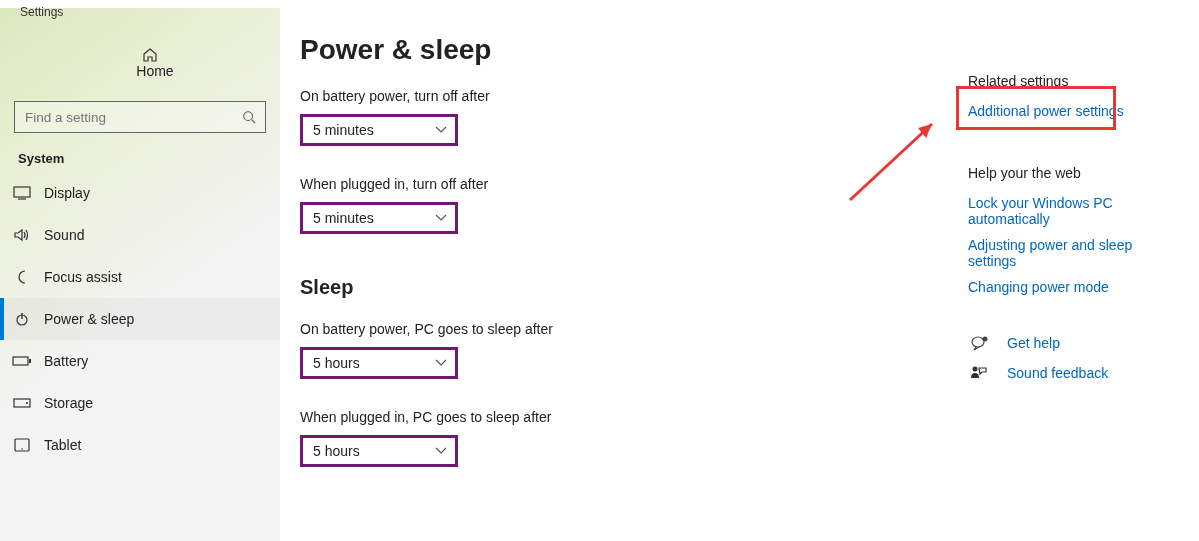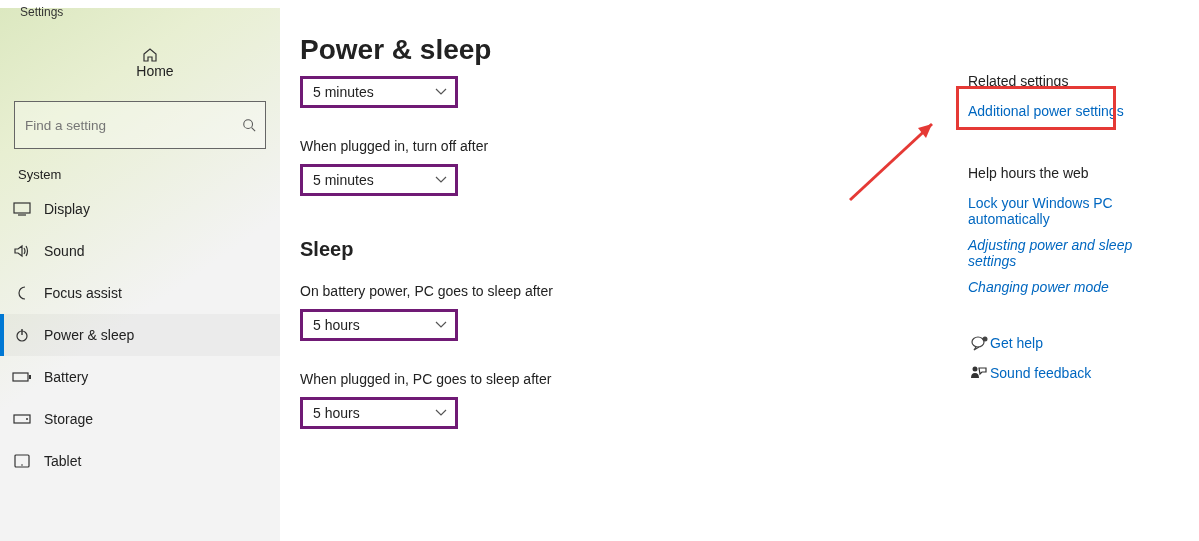--- a/index.html
+++ b/index.html
@@ -4,48 +4,48 @@
 <style>
   * { box-sizing: border-box; font-family: "Segoe UI", Arial, sans-serif; }
   body { margin:0; width:1199px; height:541px; background:#fff; overflow:hidden; position:relative; }
   .sidebar { position:absolute; left:0; top:8px; width:280px; height:541px;
     background: linear-gradient(145deg, #dce8c0 0%, #e8efd2 20%, #f3f3f3 55%, #f3f3f3 100%);
   }
   .sidebar .top-title { font-size:12px; color:#333; padding:0 0 0 20px; margin-top:-3px; }
   .home-row { display:flex; align-items:center; padding:6px 0 6px 20px; margin-top:22px; cursor:pointer;flex-direction:column; }
   .home-row .icon { width:18px; display:flex; justify-content:center; }
   .home-row .label { font-size:14px; color:#222; margin-left:10px; }
-  .search-box { margin:16px 14px 0 14px; height:48px; border:1px solid #666; background:rgba(255,255,255,0.3);
+  .search-box { margin:16px 14px 0 14px; height:32px; border:1px solid #666; background:rgba(255,255,255,0.3);
     display:flex; align-items:center; padding:14px 8px; }
   .search-box input { flex:1; border:none; background:transparent; outline:none; font-size:13.5px; color:#555; }
   .search-box .icon { width:16px; display:flex; justify-content:center; }
-  .category { font-size:13px; font-weight:400; color:#222; padding:18px 8px 6px 18px; }
+  .category { font-size:13px; font-weight:700; color:#222; padding:18px 8px 6px 18px; }
   .nav-item { display:flex; align-items:center; height:42px; padding-left:12px; cursor:pointer; position:relative; }
   .nav-item .icon { width:20px; display:flex; justify-content:center; }
   .nav-item .label { font-size:14px; color:#222; margin-left:12px; }
   .nav-item.selected::before { content:""; position:absolute; left:0; top:0; bottom:0; width:4px; background:#0078d4; }
   .nav-item.selected { background:rgba(0,0,0,0.03); }
   svg { display:block; }
 
   .main { position:absolute; left:300px; top:34px; right:0; }
   .page-title { font-size:28px; font-weight:600; color:#222; }
   .section-title { font-size:20px; font-weight:600; color:#222; margin-top:26px; }
   .field-label { font-size:14px; color:#222; margin-top:22px; }
   .select { margin-top:10px; width:158px; height:32px; border:3px solid #701a75; display:flex; align-items:center;
     justify-content:space-between; padding:0 8px 0 10px; cursor:pointer; background:#fff; }
   .select .value { font-size:14px; color:#222; }
 
   .right-col { position:absolute; left:968px; top:73px; width:200px; }
   .right-heading { font-size:14px; color:#222; }
   .right-link { font-size:14px; color:#0067c0; margin-top:14px; cursor:pointer; display:block; }
   .right-heading.spaced { margin-top:46px; }
-  .link-list .right-link + .right-link { margin-top:10px;font-style:italic; }
+  .link-list .right-link + .right-link { margin-top:10px; }
   .help-row { display:flex; align-items:center; margin-top:14px; cursor:pointer; }
   .help-row .icon { width:22px; display:flex; justify-content:center; }
-  .help-row .label { font-size:14px; color:#0067c0; margin-left:0; }
+  .help-row .label { font-size:14px; color:#0067c0; margin-left:17px; }
 
   .annot-box { position:absolute; border:3px solid #e53935; pointer-events:none; }
   .annot-arrow { position:absolute; pointer-events:none; }
 </style>
 </head>
 <body>
 
 <div class="sidebar">
   <div class="top-title">Settings</div>
 
@@ -130,20 +130,21 @@
           <circle cx="9" cy="11" r="0.8" fill="#333"></circle>
         </svg>
       </span>
     <span class="label">Tablet</span>
   </div>
 </div>
 
 <div class="main">
   <div class="page-title">Power &amp; sleep</div>
 
+  <div class="field-label">On battery power, turn off after</div>
   <div class="select">
     <span class="value">5 minutes</span>
     <span>
         <svg width="12" height="8" viewBox="0 0 12 8">
           <path d="M1 1 L6 6 L11 1" fill="none" stroke="#555" stroke-width="1.2"></path>
         </svg>
       </span>
   </div>
   <div class="field-label" style="margin-top:30px">When plugged in, turn off after</div>
   <div class="select">
@@ -173,21 +174,21 @@
           <path d="M1 1 L6 6 L11 1" fill="none" stroke="#555" stroke-width="1.2"></path>
         </svg>
       </span>
   </div>
 </div>
 
 <div class="right-col">
   <div class="right-heading">Related settings</div>
   <a class="right-link">Additional power settings</a>
 
-  <div class="right-heading spaced">Help hours the web</div>
+  <div class="right-heading spaced">Help your the web</div>
   <div class="link-list">
     <a class="right-link">Lock your Windows PC automatically</a>
     <a class="right-link">Adjusting power and sleep settings</a>
     <a class="right-link">Changing power mode</a>
   </div>
 
   <div style="margin-top:40px">
     <div class="help-row">
       <span class="icon">
           <svg width="18" height="16" viewBox="0 0 18 16">

